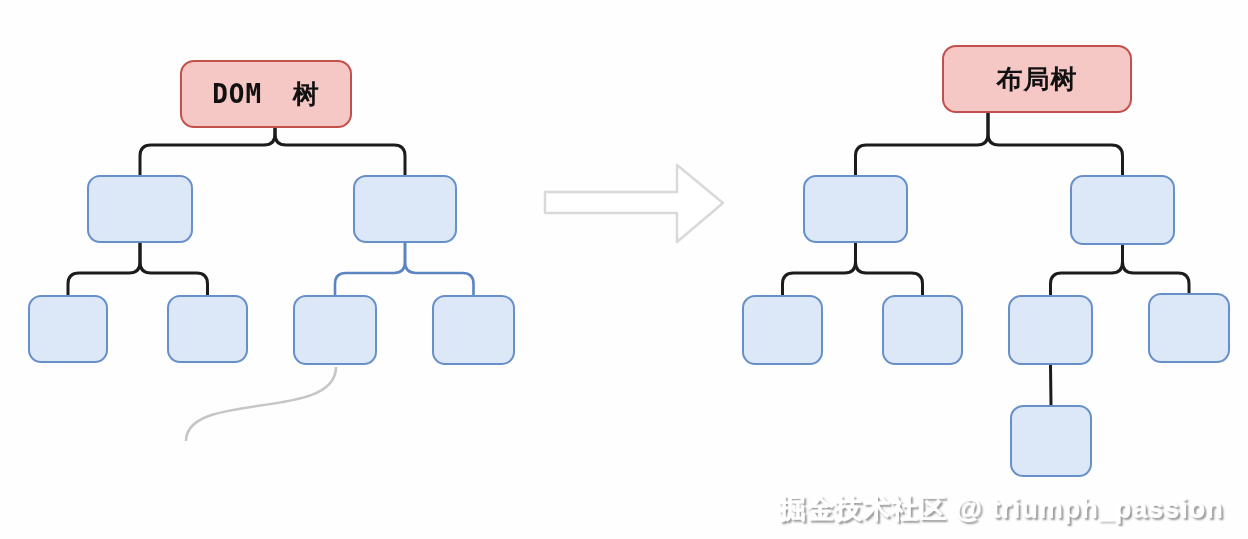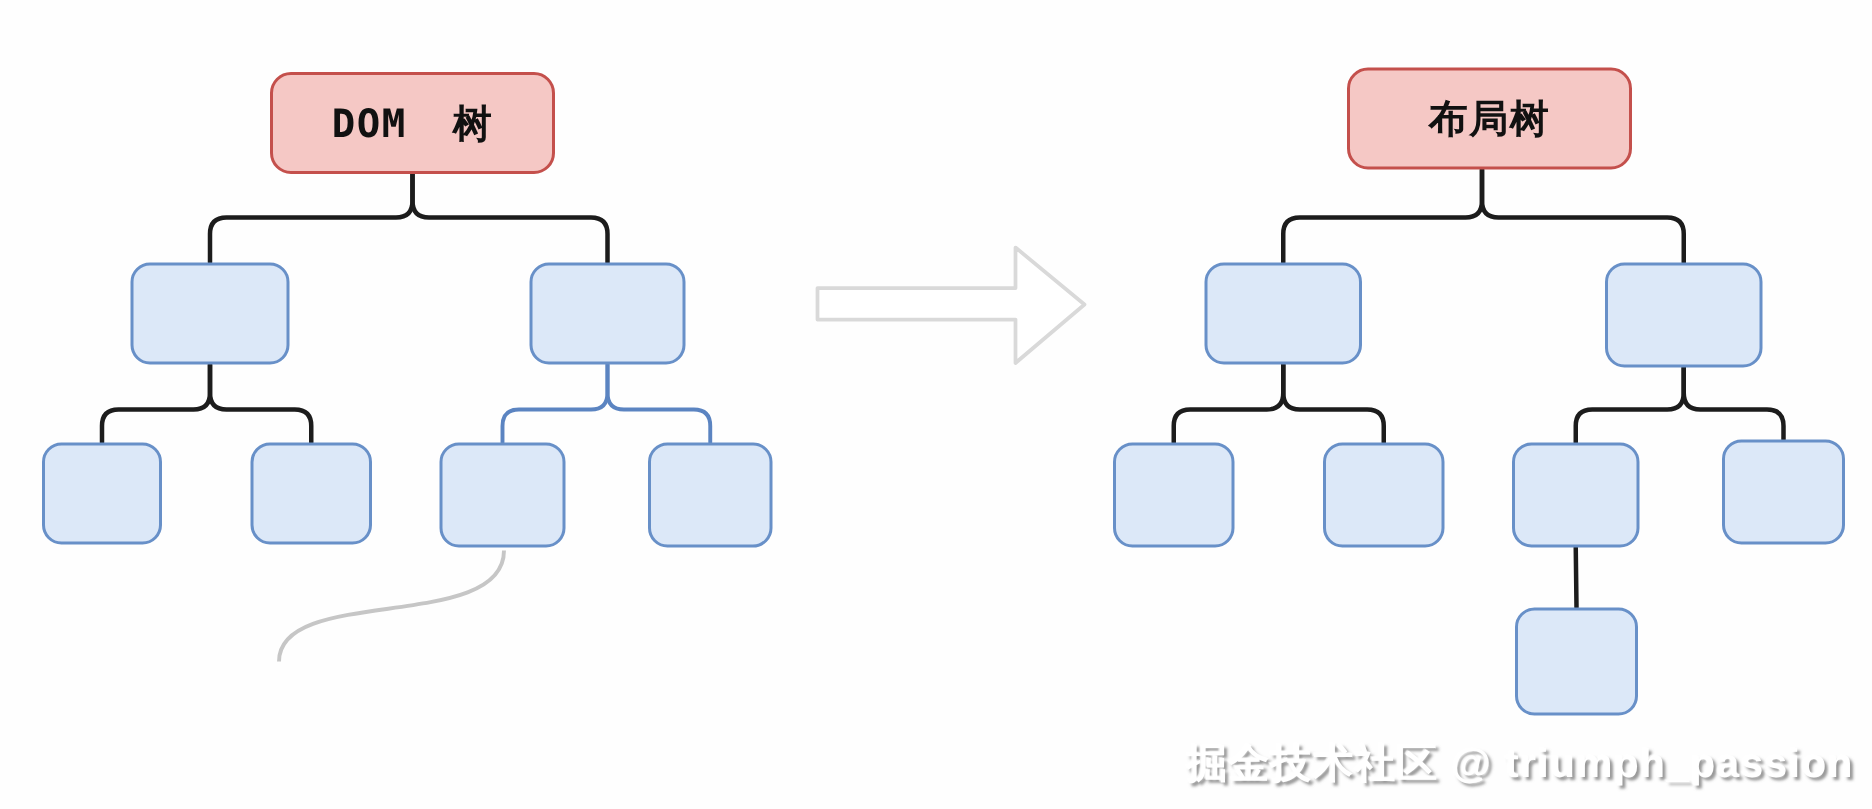--- a/index.html
+++ b/index.html
@@ -49,21 +49,21 @@
     display: flex;
     align-items: center;
     justify-content: center;
     font-family: "DejaVu Sans Mono", "Liberation Mono", monospace;
     font-size: 28px;
     color: var(--label-text);
   }
 
   #watermark {
     position: absolute;
-    right: 12px;
+    right: 24px;
     bottom: 12px;
     font-size: 27px;
     font-weight: bold;
     letter-spacing: 1px;
     color: #ffffff;
     text-shadow: -1px -1px 1px rgba(255,255,255,0.9), 2px 2px 2px rgba(105,105,105,0.7);
   }
 
   #arrow-poly {
     fill: #ffffff;
@@ -102,15 +102,15 @@
     <div class="node" style="left: 167px; top: 295px; width: 81px; height: 68px;"></div>
     <div class="node" style="left: 293px; top: 295px; width: 84px; height: 70px;"></div>
     <div class="node" style="left: 432px; top: 295px; width: 83px; height: 70px;"></div>
     <div class="node" style="left: 803px; top: 175px; width: 105px; height: 68px;"></div>
     <div class="node" style="left: 1070px; top: 175px; width: 105px; height: 70px;"></div>
     <div class="node" style="left: 742px; top: 295px; width: 81px; height: 70px;"></div>
     <div class="node" style="left: 882px; top: 295px; width: 81px; height: 70px;"></div>
     <div class="node" style="left: 1008px; top: 295px; width: 85px; height: 70px;"></div>
     <div class="node" style="left: 1148px; top: 293px; width: 82px; height: 70px;"></div>
     <div class="node" style="left: 1010px; top: 405px; width: 82px; height: 72px;"></div>
-    <div class="root-node" style="left: 180px; top: 48px; width: 190px; height: 68px;">DOM 树</div>
-    <div class="root-node" style="left: 898px; top: 45px; width: 190px; height: 68px;">布局树</div>
+    <div class="root-node" style="left: 180px; top: 60px; width: 172px; height: 68px;">DOM 树</div>
+    <div class="root-node" style="left: 942px; top: 45px; width: 190px; height: 68px;">布局树</div>
   </div>
 
 </body></html>

